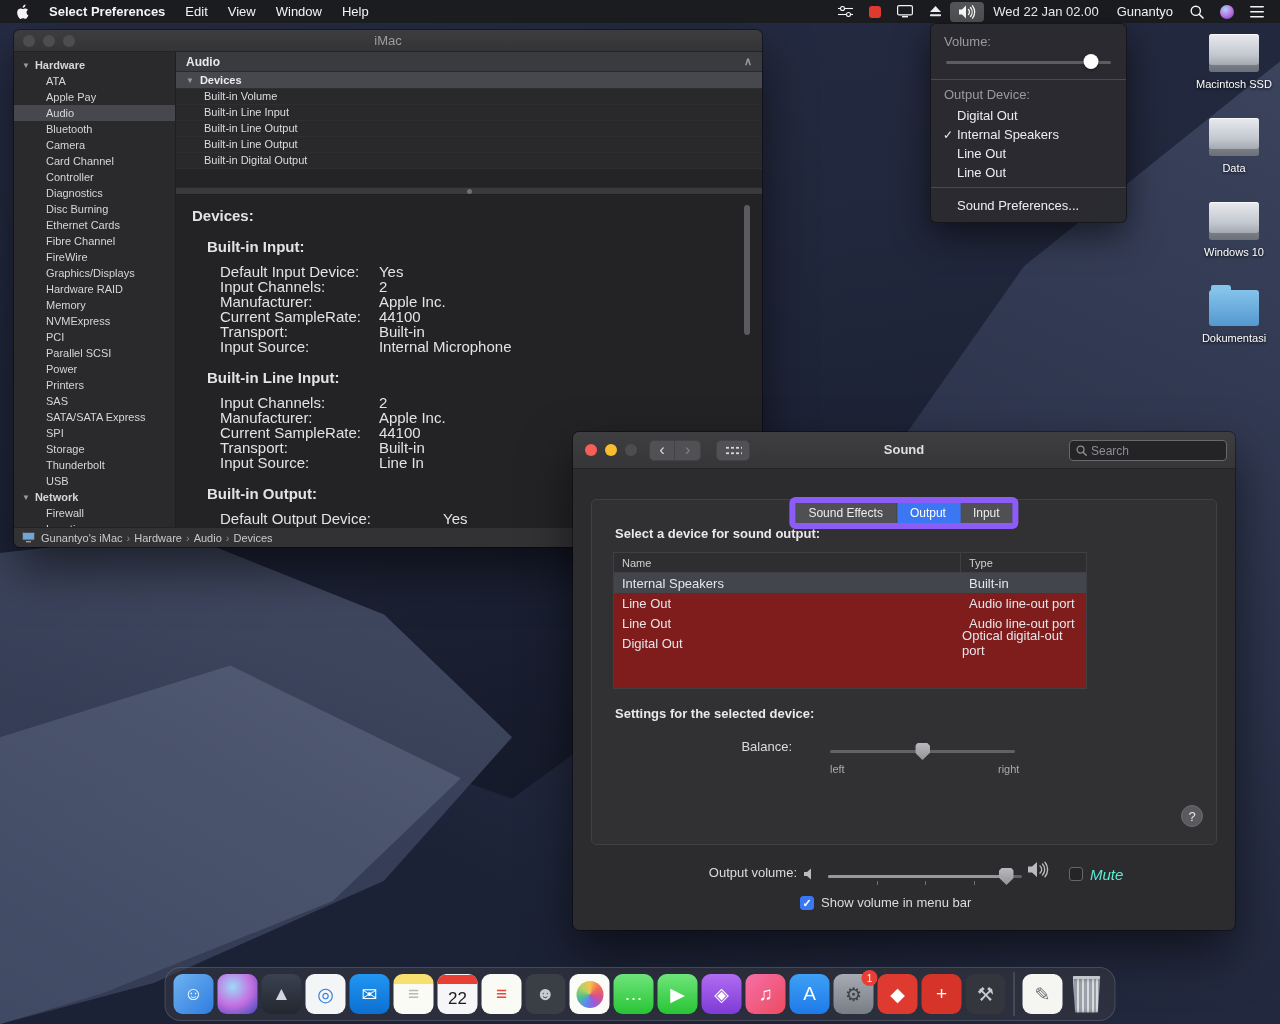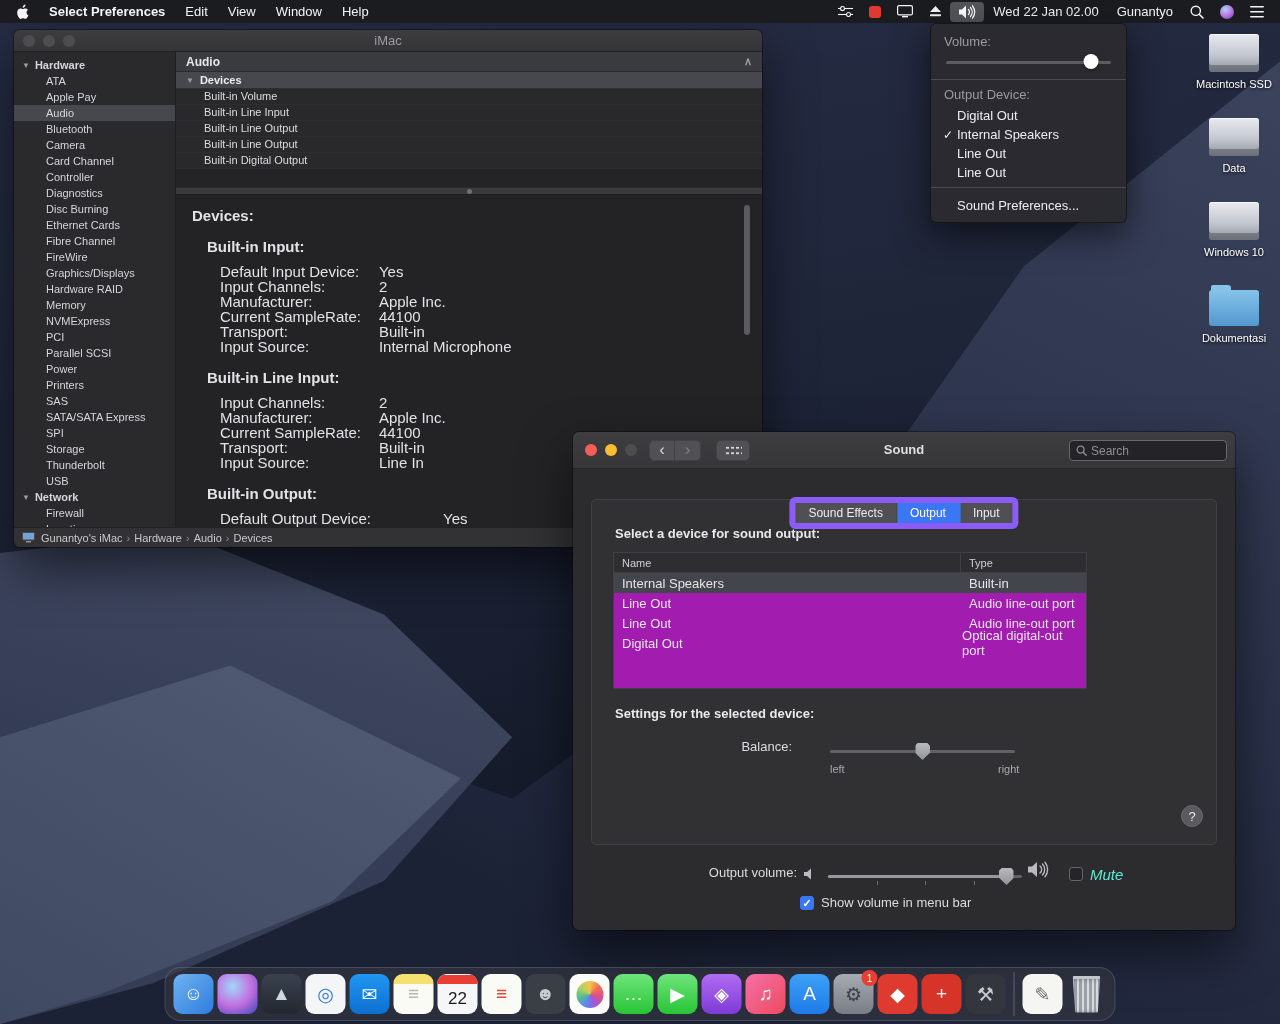--- a/index.html
+++ b/index.html
@@ -125,21 +125,21 @@
   .search input::placeholder { color:#8e8e94; }
   .snd-body { position:relative; flex:1; }
   .pane { position:absolute; left:18px; top:30px; width:626px; height:346px; background:#313134;
           border:1px solid #404044; border-radius:5px; }
   .tabs { position:absolute; left:50%; top:20px; transform:translateX(-50%); display:flex; background:#505054;
           border:6px solid #8b5cf6; border-radius:6px; overflow:hidden; z-index:2; font-size:12px;margin-top:8px; }
   .seg { padding:3px 13px; color:#ededf0; border-right:1px solid #434347; }
   .seg:last-child { border-right:none; }
   .seg.active { background:#3b77f2; border-color:#3b77f2; color:#fff; }
   .select-label { position:absolute; left:42px; top:57px; font-size:13px; font-weight:700; color:#e9e9ec; }
-  .snd-table { position:absolute; left:40px; top:83px; width:474px; border:1px solid #404044; background:#a21caf; }
+  .snd-table { position:absolute; left:40px; top:83px; width:474px; border:1px solid #404044; background:#7f1d1d; }
   .snd-thead { display:flex; height:20px; background:#2e2e31; border-bottom:1px solid #404044; font-size:11px;
                color:#cfcfd3; align-items:stretch; }
   .snd-th1 { width:347px; padding-left:8px; border-right:1px solid #404044; display:flex; align-items:center; }
   .snd-th2 { padding-left:8px; display:flex; align-items:center; }
   .snd-rows { height:115px; }
   .snd-row { display:flex; height:20px; align-items:center; font-size:13px; color:#e6e6e9; }
   .snd-row.selected { background:#43454c; }
   .snd-c1 { width:347px; padding-left:8px; }
   .snd-c2 { padding-left:8px; }
   .settings-label { position:absolute; left:42px; top:237px; font-weight:700; font-size:13px; color:#e9e9ec; }

